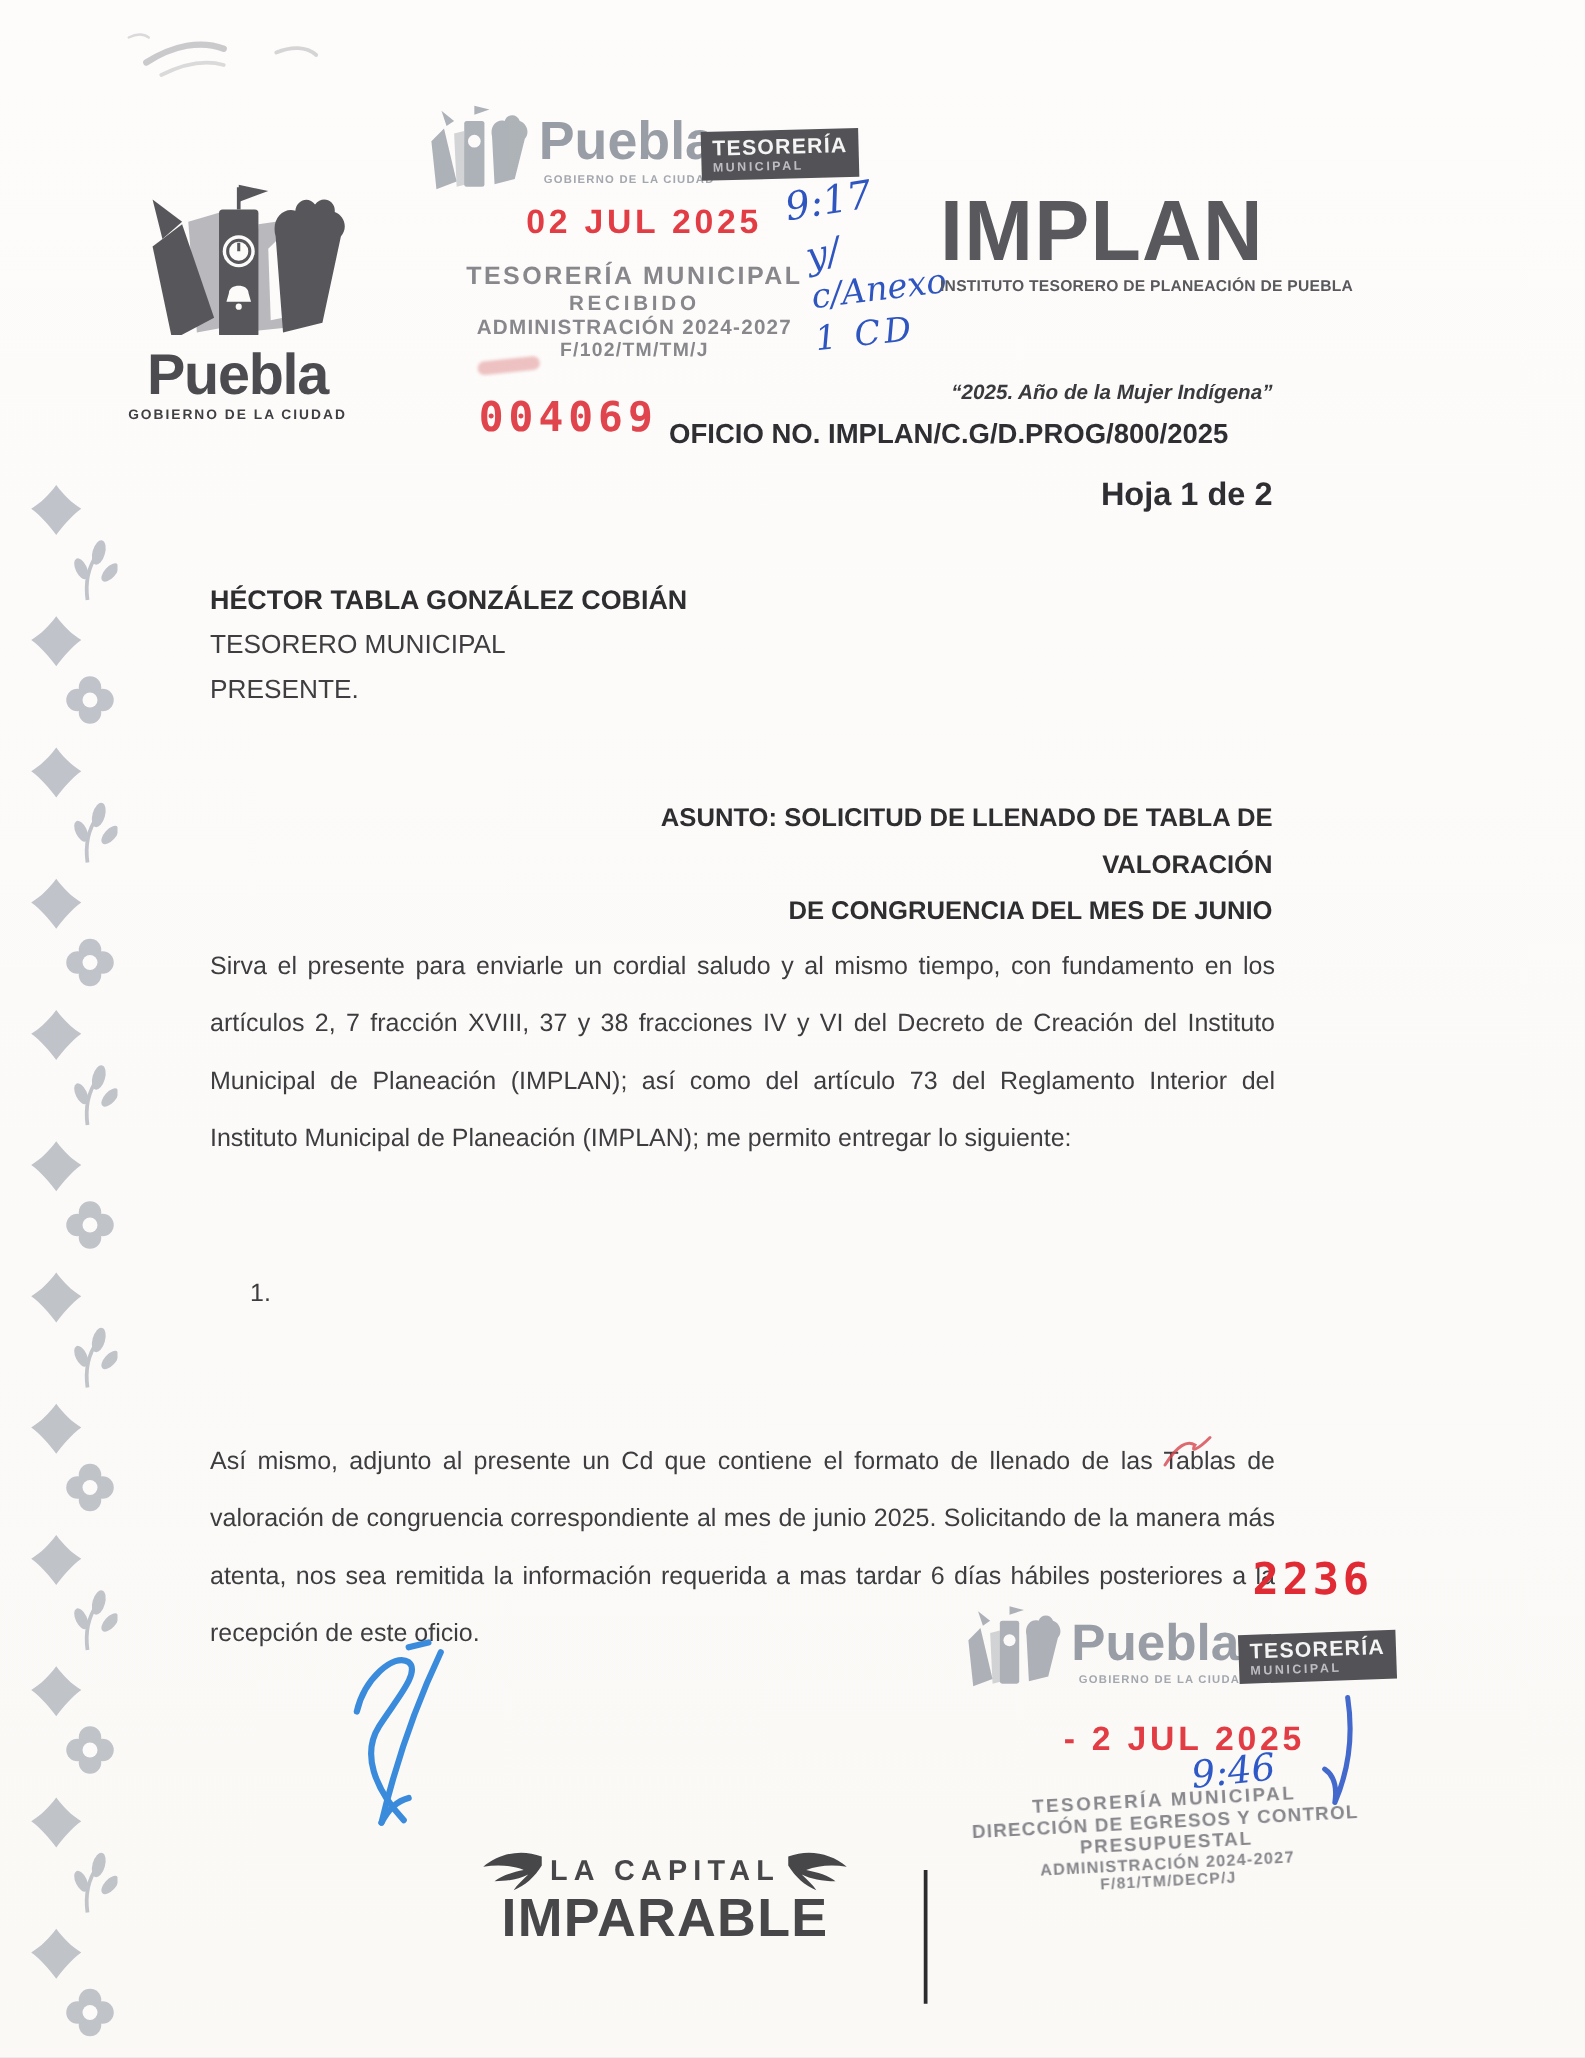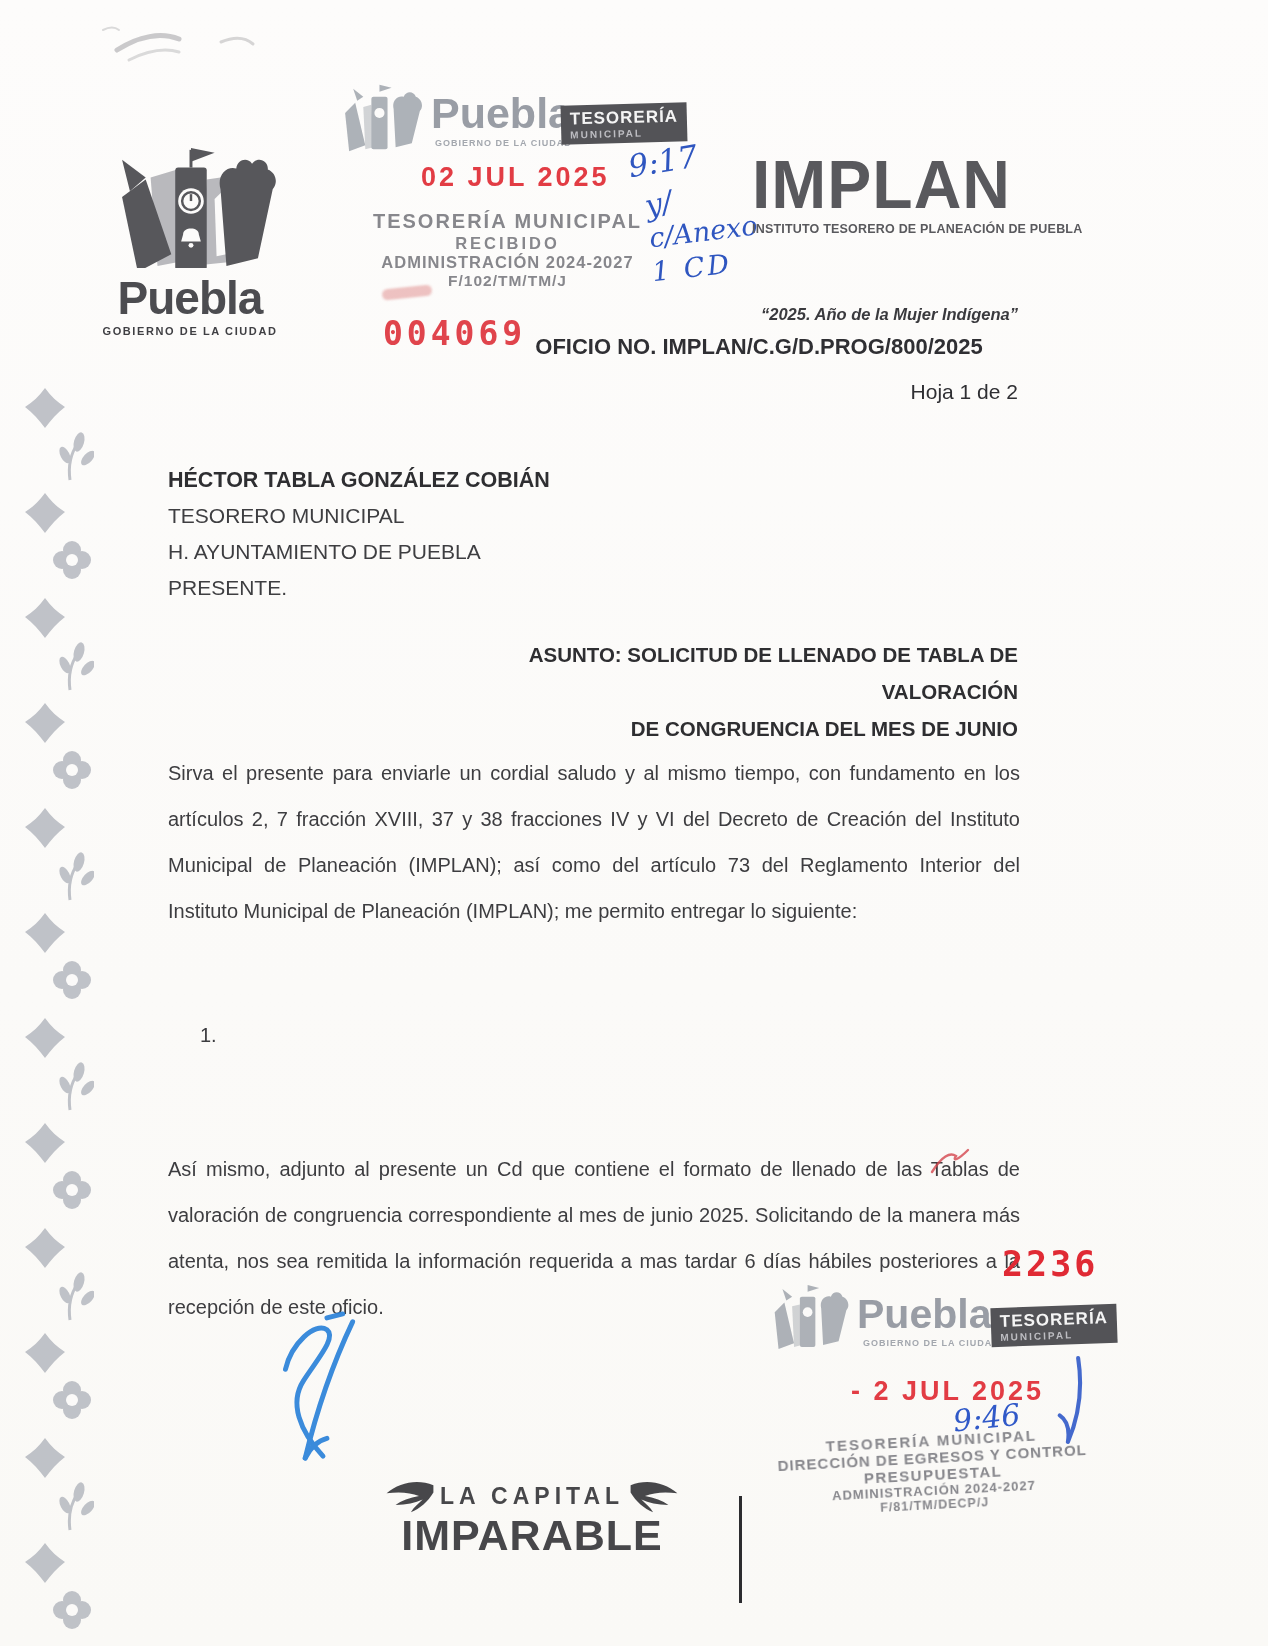--- a/index.html
+++ b/index.html
@@ -31,21 +31,21 @@
   
   .hand{font-family:"DejaVu Serif","Liberation Serif",serif;font-style:italic;color:#2f56c0;}
   
   .rec-name{font-size:21.5px;font-weight:800;color:#2e2e31;}
   .rec-line{font-size:21px;color:#3e3e41;}
   .recipient div{line-height:36px;}
   .subject{text-align:right;font-weight:700;color:#2e2e31;font-size:20.5px;line-height:37px;}
   .right-col{text-align:right;}
   .motto{font-size:16.5px;font-weight:700;font-style:italic;color:#3a3a3e;}
   .oficio{font-size:22px;font-weight:800;color:#2f2f33;text-align:center;}
-  .hoja{font-size:21px;font-weight:400;color:#2f2f33;}
+  .hoja{font-size:26px;font-weight:700;color:#2f2f33;}
   .bodytext{font-size:20px;line-height:46px;text-align:justify;color:#3d3d40;}
   
   .capital{left:382px;top:1478px;width:300px;text-align:center;color:#47474a;}
   .capital-row{display:flex;align-items:center;justify-content:center;gap:4px;}
   .capital-l1{font-size:23px;font-weight:800;letter-spacing:5px;}
   .capital-l2{font-size:43px;font-weight:900;letter-spacing:1px;line-height:42px;}
   .vline{left:739px;top:1496px;width:3px;height:107px;background:#2c2c2f;}
   .smudge-red{left:382px;top:287px;width:50px;height:11px;background:rgba(205,70,72,.32);border-radius:6px;filter:blur(1.2px);transform:rotate(-6deg);}
 </style>
 </head>
@@ -151,21 +151,20 @@
 
   <div class="abs folio-red" style="left:383px;top:314px;font-size:33px;letter-spacing:4px;">004069</div>
 
   <div class="abs right-col motto" style="left:600px;top:305px;width:418px;">“2025. Año de la Mujer Indígena”</div>
   <div class="abs right-col oficio" style="left:500px;top:334px;width:518px;">OFICIO NO. IMPLAN/C.G/D.PROG/800/2025</div>
   <div class="abs right-col hoja" style="left:700px;top:380px;width:318px;">Hoja 1 de 2</div>
 
   <div class="abs recipient" style="left:168px;top:462px;">
     <div class="rec-name">HÉCTOR TABLA GONZÁLEZ COBIÁN</div>
     <div class="rec-line">TESORERO MUNICIPAL</div>
-    <div class="rec-line">H. AYUNTAMIENTO DE PUEBLA</div>
     <div class="rec-line">PRESENTE.</div>
   </div>
 
   <div class="abs subject" style="left:400px;top:636px;width:618px;">
     <div>ASUNTO: SOLICITUD DE LLENADO DE TABLA DE  VALORACIÓN</div>
     <div>DE CONGRUENCIA DEL MES DE JUNIO</div>
   </div>
 
   <div class="abs bodytext" style="left:168px;top:750px;width:852px;">Sirva el presente para enviarle un cordial saludo y al mismo tiempo, con fundamento en los artículos 2, 7 fracción XVIII, 37 y 38 fracciones IV y VI del Decreto de Creación del Instituto Municipal de Planeación (IMPLAN); así como del artículo 73 del Reglamento Interior del Instituto Municipal de Planeación (IMPLAN); me permito entregar lo siguiente:</div>
 

